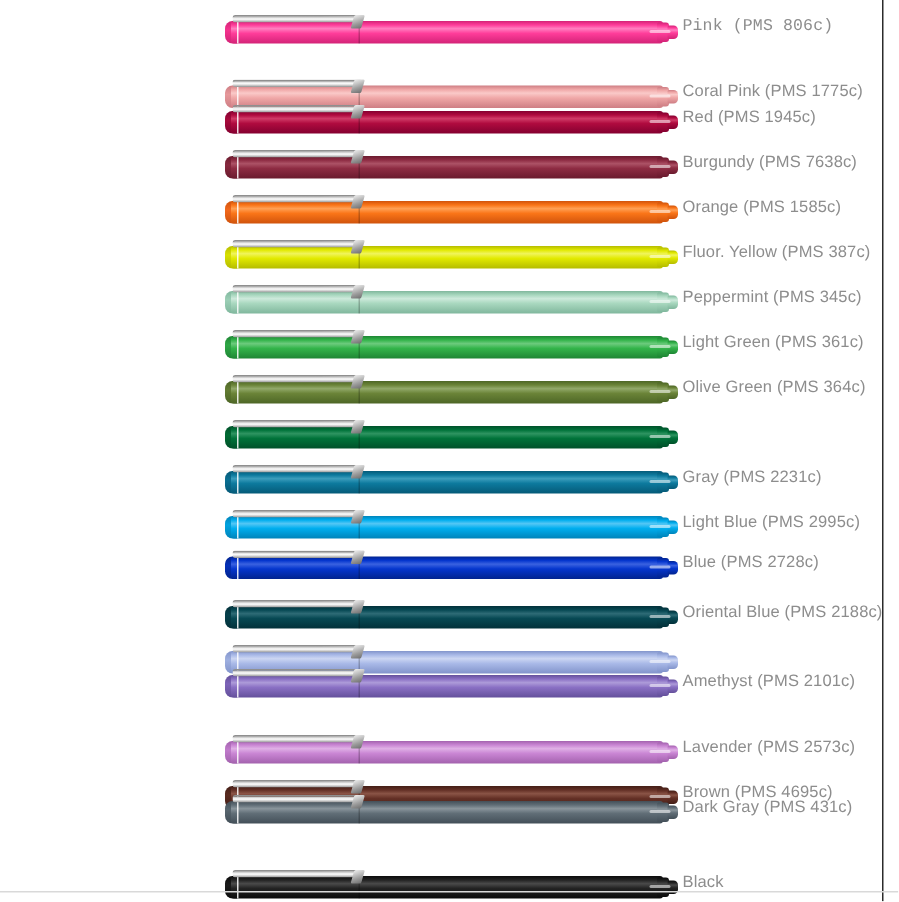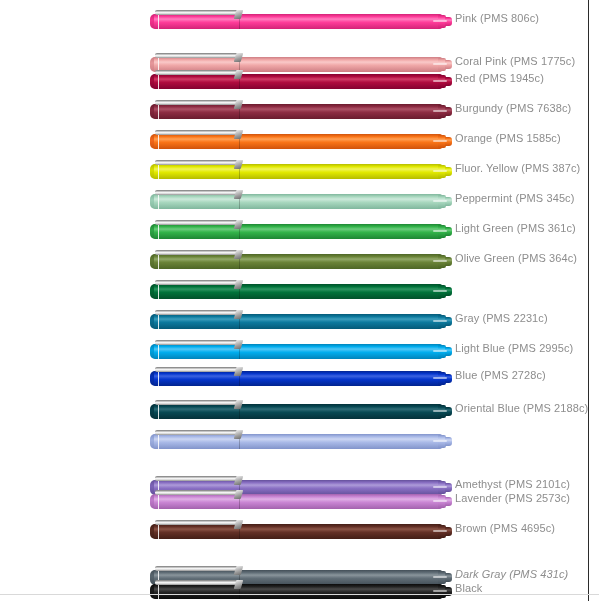--- a/index.html
+++ b/index.html
@@ -163,21 +163,21 @@
     letter-spacing: 0.1px;
     white-space: nowrap;
   }
 </style>
 </head>
 <body>
 
 <div id="page">
 
   <div id="rows">
-      <div class="row" style="top: 3px;">
+      <div class="row" style="top: 3px; font-family: Liberation Mono, monospace;">
     <div class="pen">
       <div class="pen-cap-end" style="background: linear-gradient(rgb(211, 35, 119) 0%, rgb(245, 51, 142) 40%, rgb(211, 35, 119) 100%);"></div>
       <div class="pen-body" style="background: linear-gradient(rgb(211, 35, 119) 0%, rgb(255, 61, 154) 18%, rgb(255, 127, 192) 34%, rgb(255, 61, 154) 55%, rgb(211, 35, 119) 100%);"></div>
       <div class="cap-ring"></div>
       <div class="cap-seam"></div>
       <div class="pen-tail-a" style="background: linear-gradient(rgb(211, 35, 119) 0%, rgb(255, 61, 154) 18%, rgb(255, 127, 192) 34%, rgb(255, 61, 154) 55%, rgb(211, 35, 119) 100%);"></div>
       <div class="pen-tail-b" style="background: linear-gradient(rgb(211, 35, 119) 0%, rgb(255, 61, 154) 18%, rgb(255, 127, 192) 34%, rgb(255, 61, 154) 55%, rgb(211, 35, 119) 100%);"></div>
       <div class="tail-notch"></div>
       <div class="clip">
         <div class="clip-bar"></div>
@@ -401,21 +401,21 @@
       <div class="cap-seam"></div>
       <div class="pen-tail-a" style="background: linear-gradient(rgb(130, 148, 203) 0%, rgb(170, 186, 232) 18%, rgb(204, 214, 242) 34%, rgb(170, 186, 232) 55%, rgb(130, 148, 203) 100%);"></div>
       <div class="pen-tail-b" style="background: linear-gradient(rgb(130, 148, 203) 0%, rgb(170, 186, 232) 18%, rgb(204, 214, 242) 34%, rgb(170, 186, 232) 55%, rgb(130, 148, 203) 100%);"></div>
       <div class="tail-notch"></div>
       <div class="clip">
         <div class="clip-bar"></div>
         <div class="clip-tip"></div>
       </div>
     </div>
   </div>
-      <div class="row" style="top: 469px; text-align: center;">
+      <div class="row" style="top: 439px; text-align: center;">
     <div class="pen">
       <div class="pen-cap-end" style="background: linear-gradient(rgb(100, 80, 155) 0%, rgb(125, 100, 184) 40%, rgb(100, 80, 155) 100%);"></div>
       <div class="pen-body" style="background: linear-gradient(rgb(100, 80, 155) 0%, rgb(138, 112, 196) 18%, rgb(173, 155, 217) 34%, rgb(138, 112, 196) 55%, rgb(100, 80, 155) 100%);"></div>
       <div class="cap-ring"></div>
       <div class="cap-seam"></div>
       <div class="pen-tail-a" style="background: linear-gradient(rgb(100, 80, 155) 0%, rgb(138, 112, 196) 18%, rgb(173, 155, 217) 34%, rgb(138, 112, 196) 55%, rgb(100, 80, 155) 100%);"></div>
       <div class="pen-tail-b" style="background: linear-gradient(rgb(100, 80, 155) 0%, rgb(138, 112, 196) 18%, rgb(173, 155, 217) 34%, rgb(138, 112, 196) 55%, rgb(100, 80, 155) 100%);"></div>
       <div class="tail-notch"></div>
       <div class="clip">
         <div class="clip-bar"></div>
@@ -449,21 +449,21 @@
       <div class="pen-tail-a" style="background: linear-gradient(rgb(67, 30, 22) 0%, rgb(100, 48, 38) 18%, rgb(138, 84, 70) 34%, rgb(100, 48, 38) 55%, rgb(67, 30, 22) 100%);"></div>
       <div class="pen-tail-b" style="background: linear-gradient(rgb(67, 30, 22) 0%, rgb(100, 48, 38) 18%, rgb(138, 84, 70) 34%, rgb(100, 48, 38) 55%, rgb(67, 30, 22) 100%);"></div>
       <div class="tail-notch"></div>
       <div class="clip">
         <div class="clip-bar"></div>
         <div class="clip-tip"></div>
       </div>
     </div>
     <div class="label">Brown (PMS 4695c)</div>
   </div>
-      <div class="row" style="top: 559px; font-style: italic;">
+      <div class="row" style="top: 523px;">
     <div class="pen">
       <div class="pen-cap-end" style="background: linear-gradient(rgb(67, 79, 88) 0%, rgb(89, 102, 111) 40%, rgb(67, 79, 88) 100%);"></div>
       <div class="pen-body" style="background: linear-gradient(rgb(67, 79, 88) 0%, rgb(97, 110, 119) 18%, rgb(138, 149, 156) 34%, rgb(97, 110, 119) 55%, rgb(67, 79, 88) 100%);"></div>
       <div class="cap-ring"></div>
       <div class="cap-seam"></div>
       <div class="pen-tail-a" style="background: linear-gradient(rgb(67, 79, 88) 0%, rgb(97, 110, 119) 18%, rgb(138, 149, 156) 34%, rgb(97, 110, 119) 55%, rgb(67, 79, 88) 100%);"></div>
       <div class="pen-tail-b" style="background: linear-gradient(rgb(67, 79, 88) 0%, rgb(97, 110, 119) 18%, rgb(138, 149, 156) 34%, rgb(97, 110, 119) 55%, rgb(67, 79, 88) 100%);"></div>
       <div class="tail-notch"></div>
       <div class="clip">
         <div class="clip-bar"></div>

